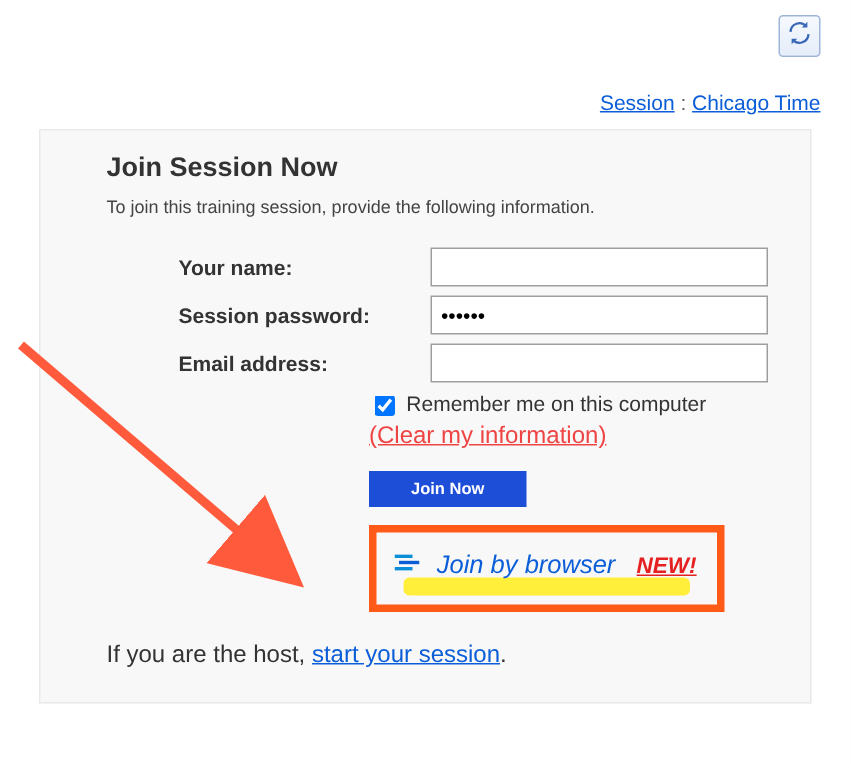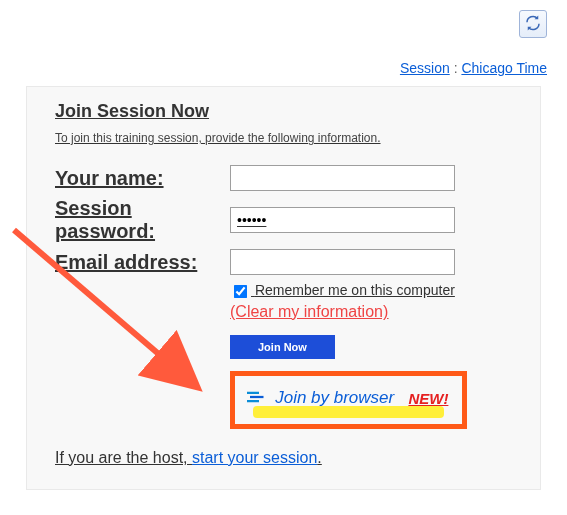--- a/index.html
+++ b/index.html
@@ -20,28 +20,27 @@
     cursor: pointer;
   }
   .refresh-btn svg { width: 18px; height: 18px; stroke: #3a68b7; fill: none; stroke-width: 2; }
   .lang-row { text-align: right; margin-top: 22px; font-size: 14px; }
   .lang-row a { color: #0b5ed7; text-decoration: underline; cursor: pointer; }
   .sep { color: #666; }
   .panel {
     margin: 10px 6px 0 6px;
     background: #f8f8f8;
     border: 1px solid #e9e9e9;
-    padding: 14px 28px 22px 28px;
+    padding: 14px 28px 22px 44px;
     position: relative;
-    text-decoration: underline;
   }
   .panel h1 { font-size: 18px; font-weight: bold; color: #333; margin: 0 0 8px 0; }
   .intro { font-size: 12px; color: #444; line-height: 1.35; margin-bottom: 19px; }
   .row { display: flex; align-items: center; margin-bottom: 6px; }
-  .row label { width: 175px; font-size: 20px; font-weight: bold; color: #333; }
+  .row label { width: 175px; font-size: 14px; font-weight: bold; color: #333; margin-left: 48px; }
   .row input[type="text"],
   .row input[type="password"] {
     flex: 0 0 225px; height: 26px;
     border: 1px solid #9e9e9e; background: #fff;
     padding: 2px 6px; font-size: 14px;
   }
   .remember-block { margin-left: 175px; margin-top: 6px; }
   .remember-block label { font-size: 14px; color: #333; }
   .remember-block input { transform: scale(1.05); margin-right: 4px; vertical-align: middle; }
   .clearlink {

